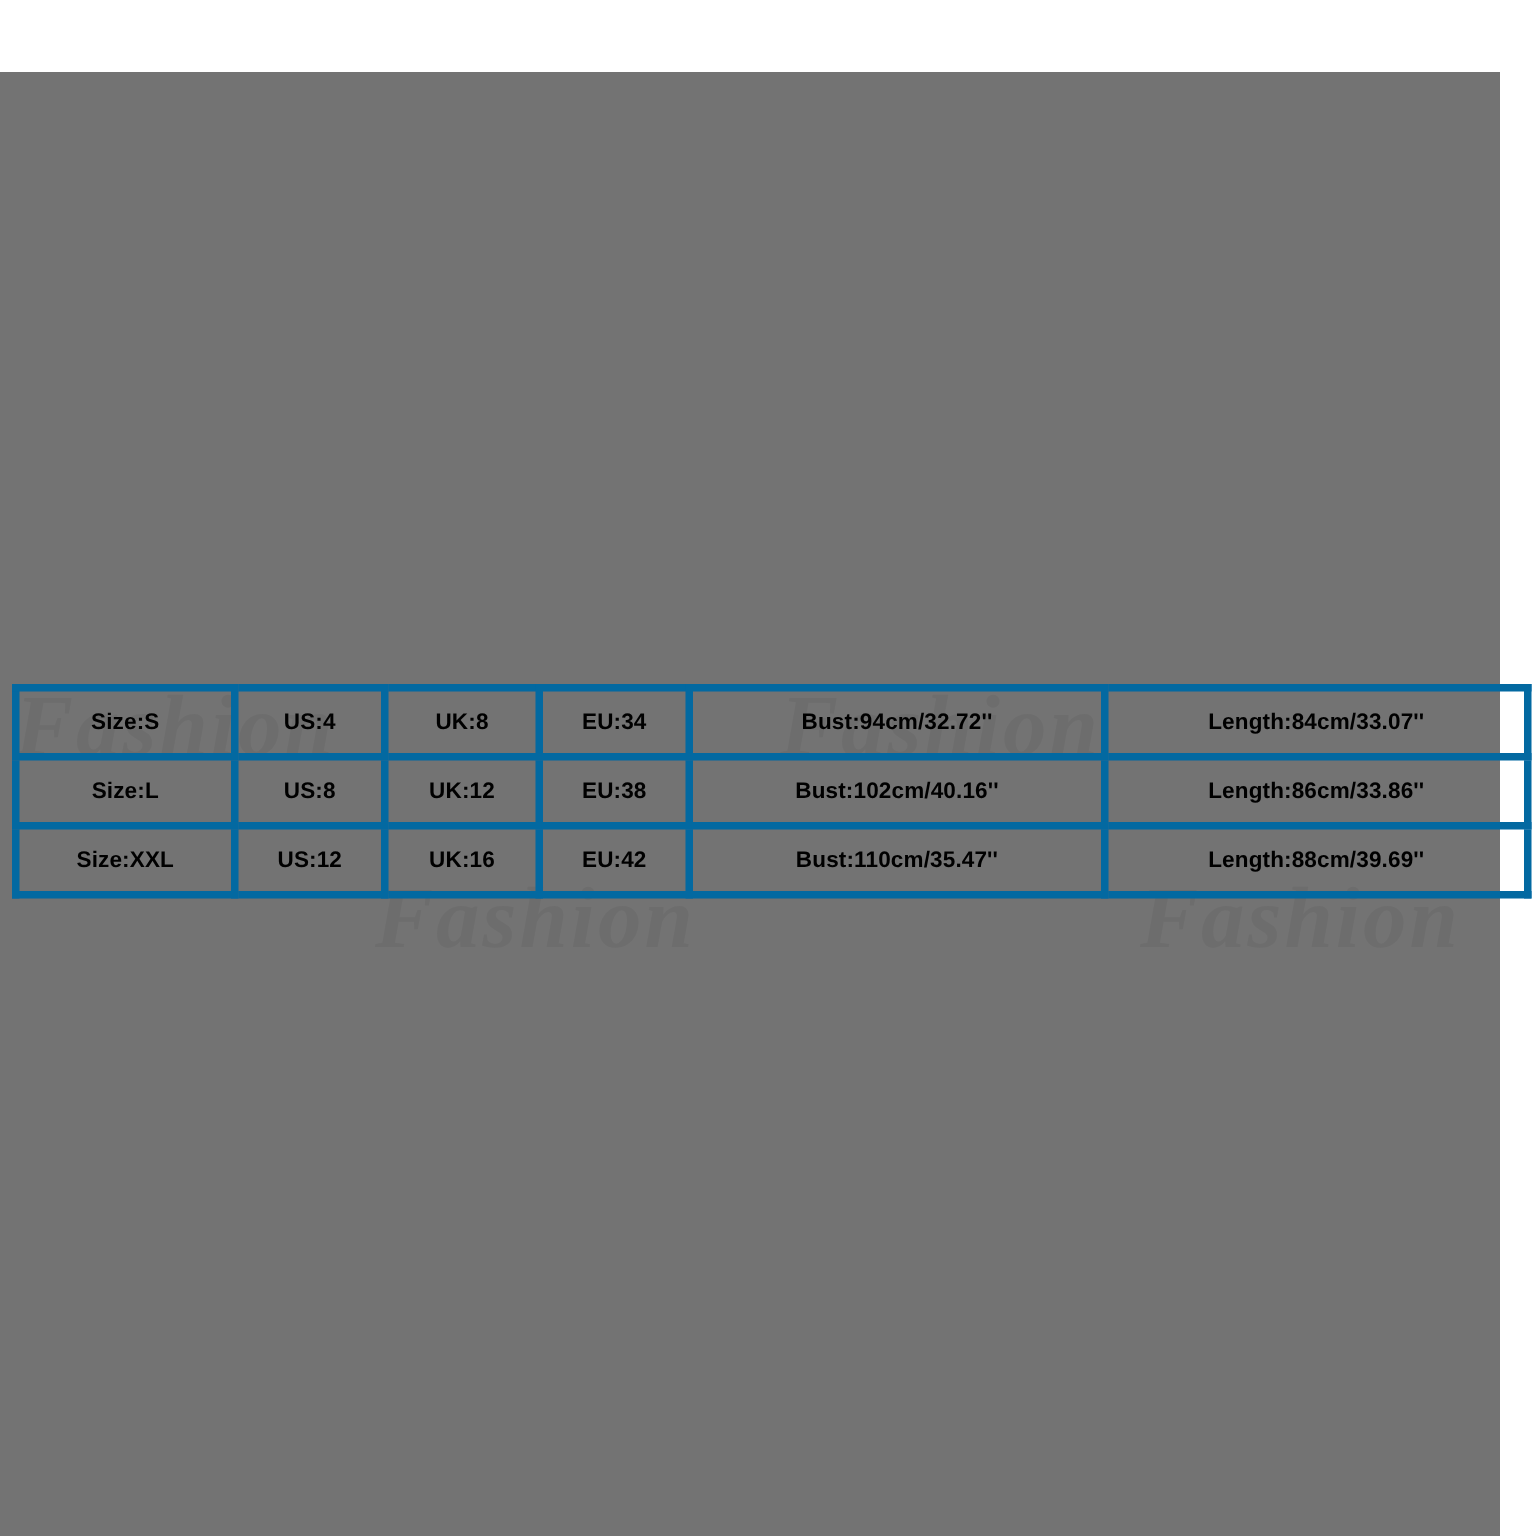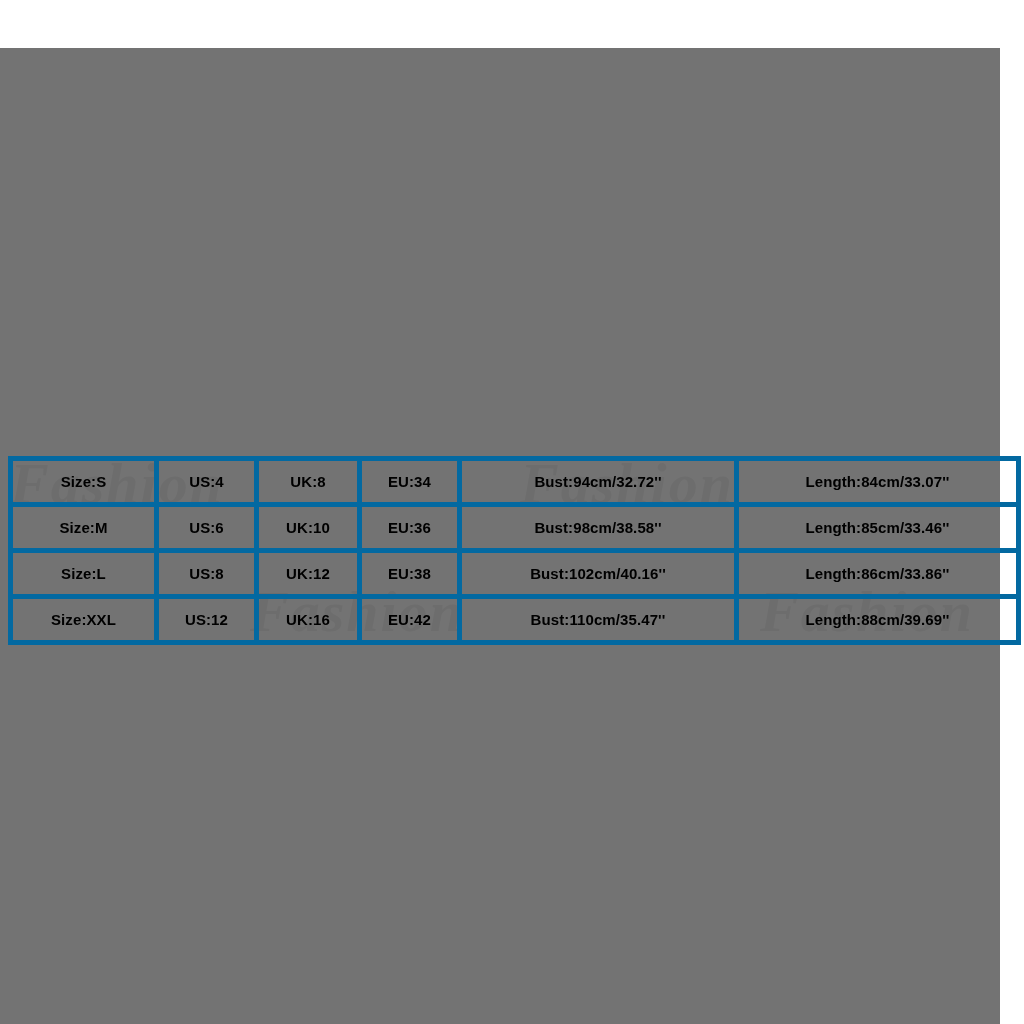--- a/index.html
+++ b/index.html
@@ -100,28 +100,20 @@
       <tbody>
         <tr>
           <td>Size:S</td>
           <td>US:4</td>
           <td>UK:8</td>
           <td>EU:34</td>
           <td>Bust:94cm/32.72''</td>
           <td>Length:84cm/33.07''</td>
         </tr>
         <tr>
-          <td>Size:M</td>
-          <td>US:6</td>
-          <td>UK:10</td>
-          <td>EU:36</td>
-          <td>Bust:98cm/38.58''</td>
-          <td>Length:85cm/33.46''</td>
-        </tr>
-        <tr>
           <td>Size:L</td>
           <td>US:8</td>
           <td>UK:12</td>
           <td>EU:38</td>
           <td>Bust:102cm/40.16''</td>
           <td>Length:86cm/33.86''</td>
         </tr>
         <tr>
           <td>Size:XXL</td>
           <td>US:12</td>

